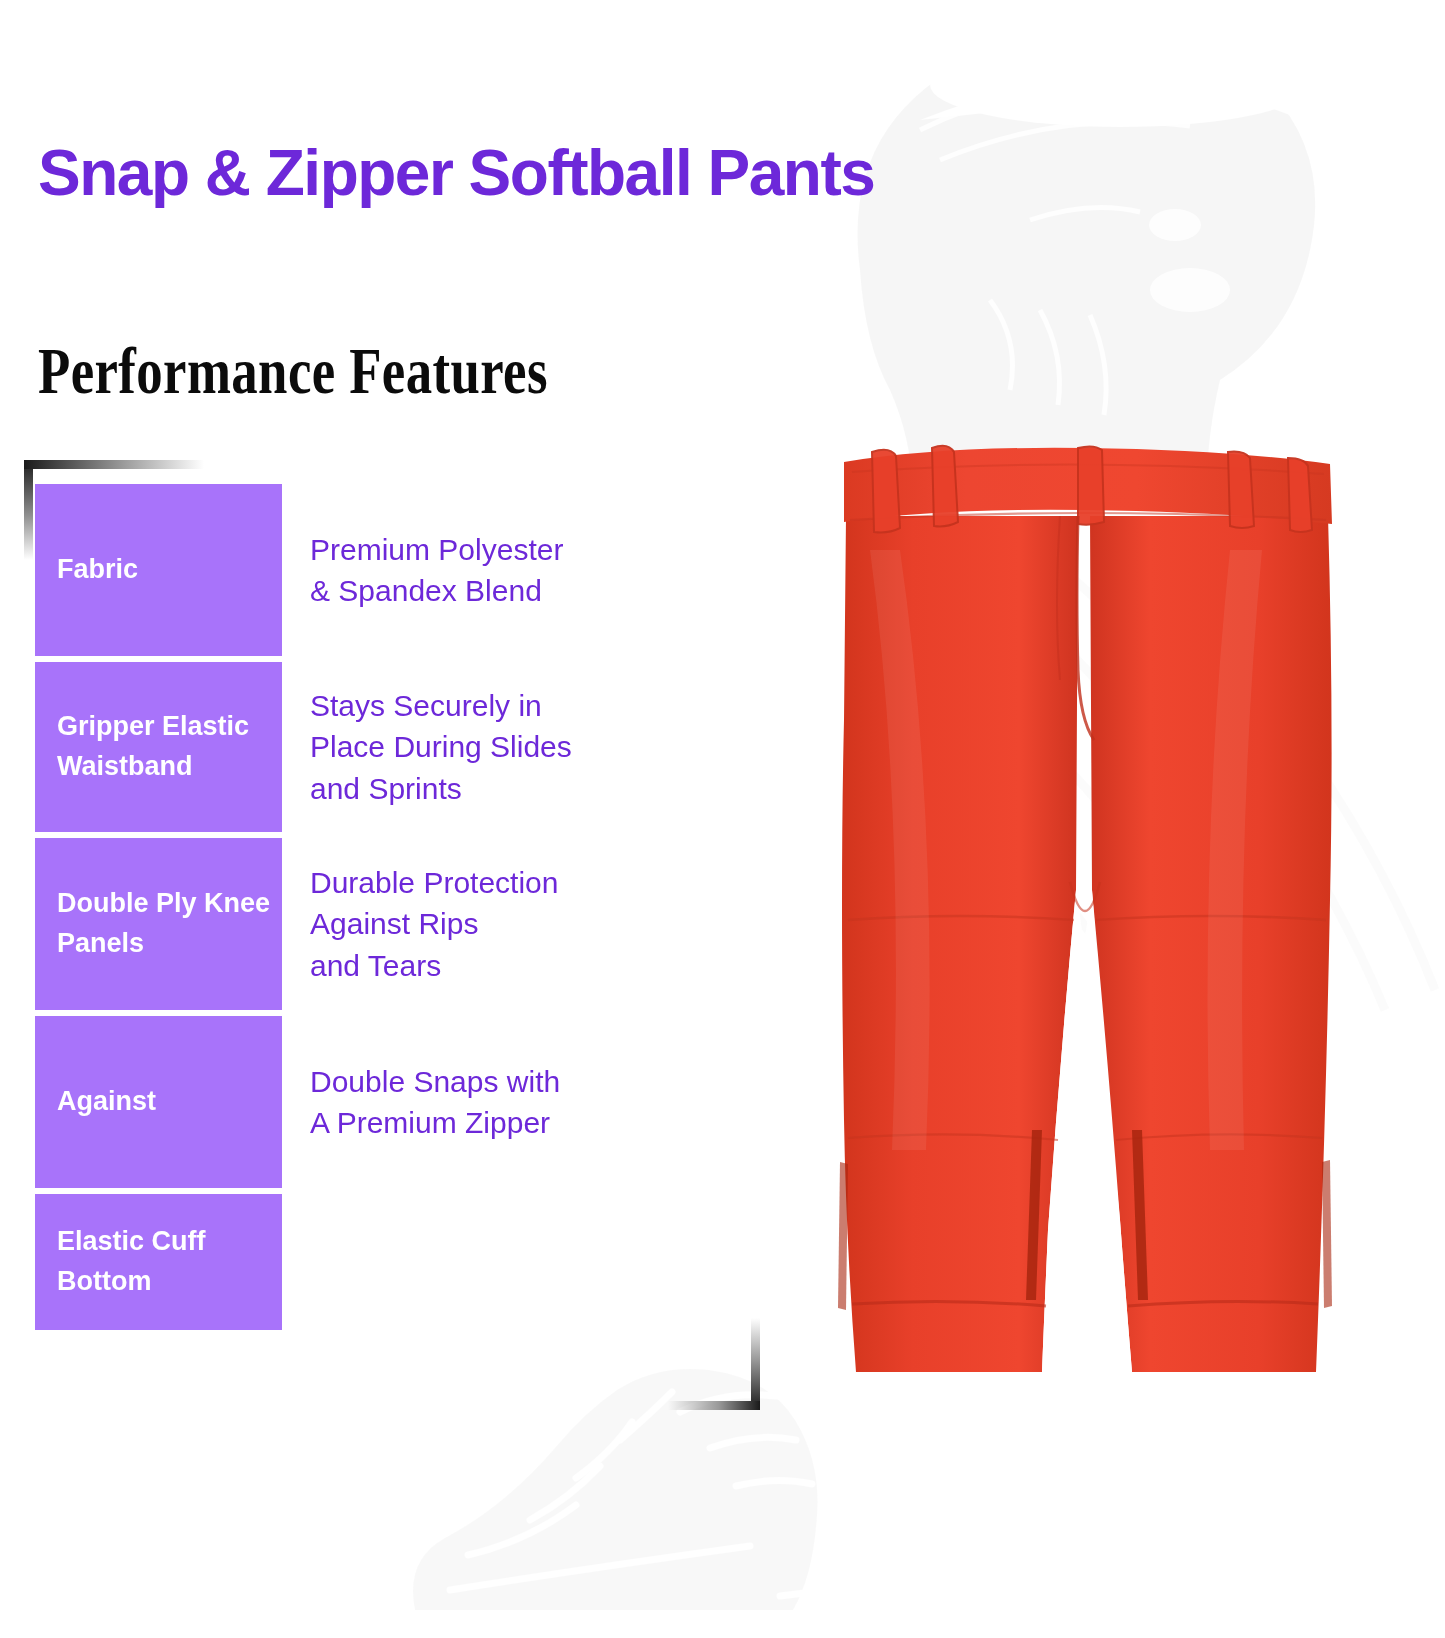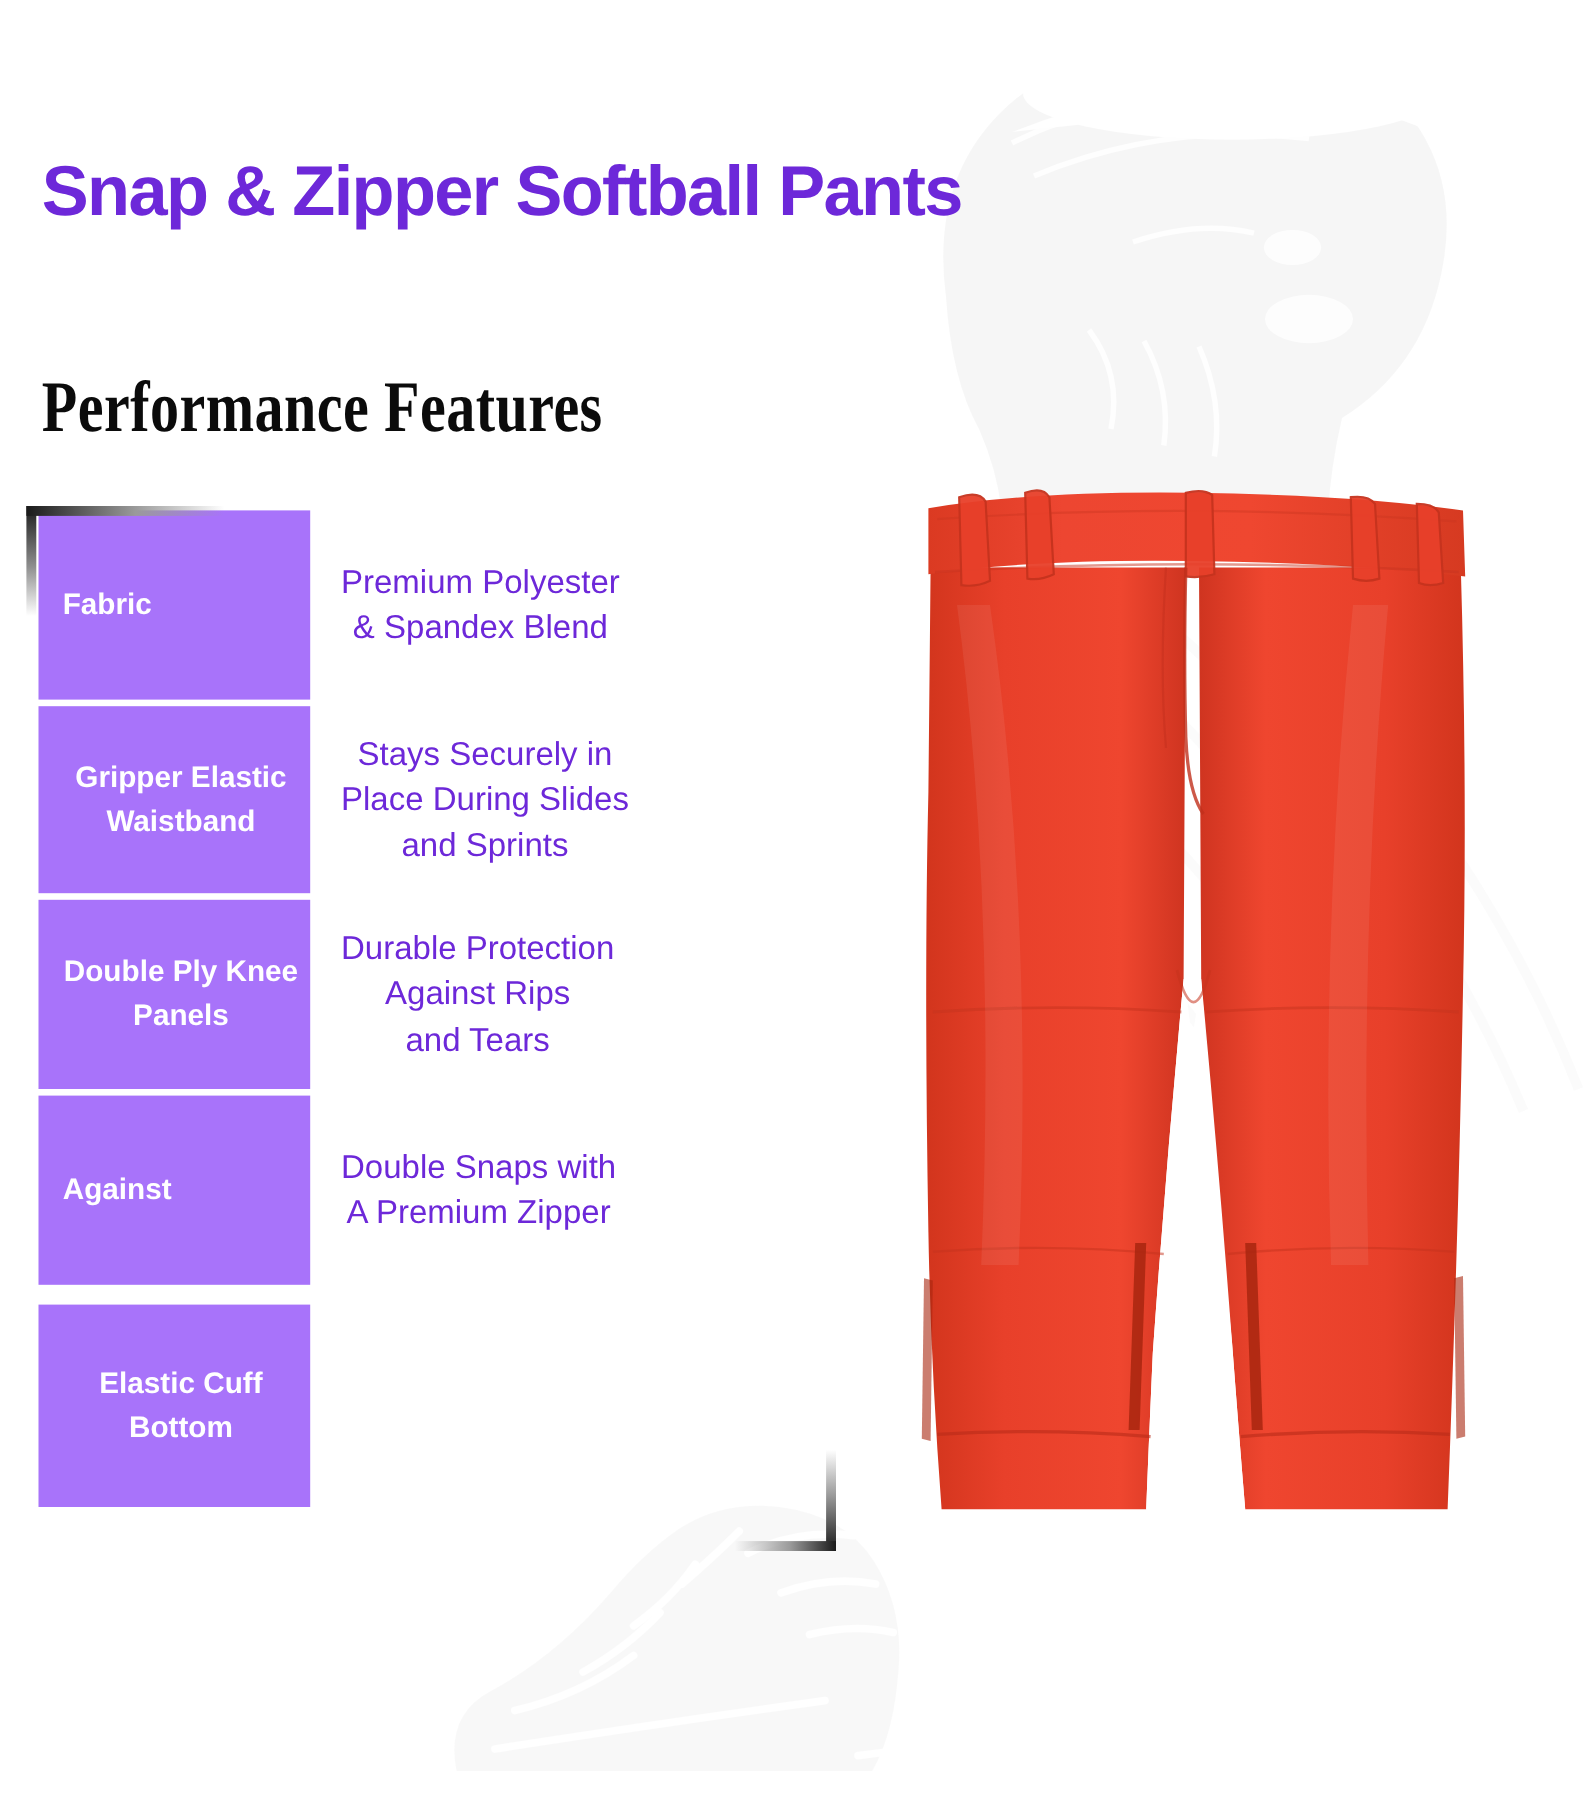--- a/index.html
+++ b/index.html
@@ -51,24 +51,23 @@
     letter-spacing:.5px;
     transform:scaleX(.80);
     transform-origin:left center;
     z-index:4;
     white-space:nowrap;
   }
 
   
   #features {
     position:absolute;
-    left:35px; top:464px;
+    left:35px; top:484px;
     width:690px;
     z-index:4;
-    text-align:center;
   }
   .feature-row {
     display:flex;
     align-items:stretch;
     margin-bottom:6px;
   }
   .feature-row:last-child { margin-bottom:0; }
 
   .feature-label {
     width:247px;
@@ -94,21 +93,21 @@
     line-height:1.37;
     font-weight:400;
     white-space:pre-line;
   }
 
   
   .r0 .feature-label, .r0 .feature-desc { height:172px; }
   .r1 .feature-label, .r1 .feature-desc { height:170px; }
   .r2 .feature-label, .r2 .feature-desc { height:172px; }
   .r3 .feature-label, .r3 .feature-desc { height:172px; }
-  .r4 .feature-label, .r4 .feature-desc { height:184px;margin-top:12px; }
+  .r4 .feature-label, .r4 .feature-desc { height:136px; }
 
   
   .bracket { position:absolute; z-index:5; pointer-events:none; }
 
   #bracket-tl { left:24px; top:460px; width:180px; height:100px; }
   #bracket-tl .v {
     position:absolute; left:0; top:0; width:9px; height:100px;
     background:linear-gradient(to bottom, #1a1a1a 0%, #8e8e8e 55%, rgba(255,255,255,0) 100%);
   }
   #bracket-tl .h {

